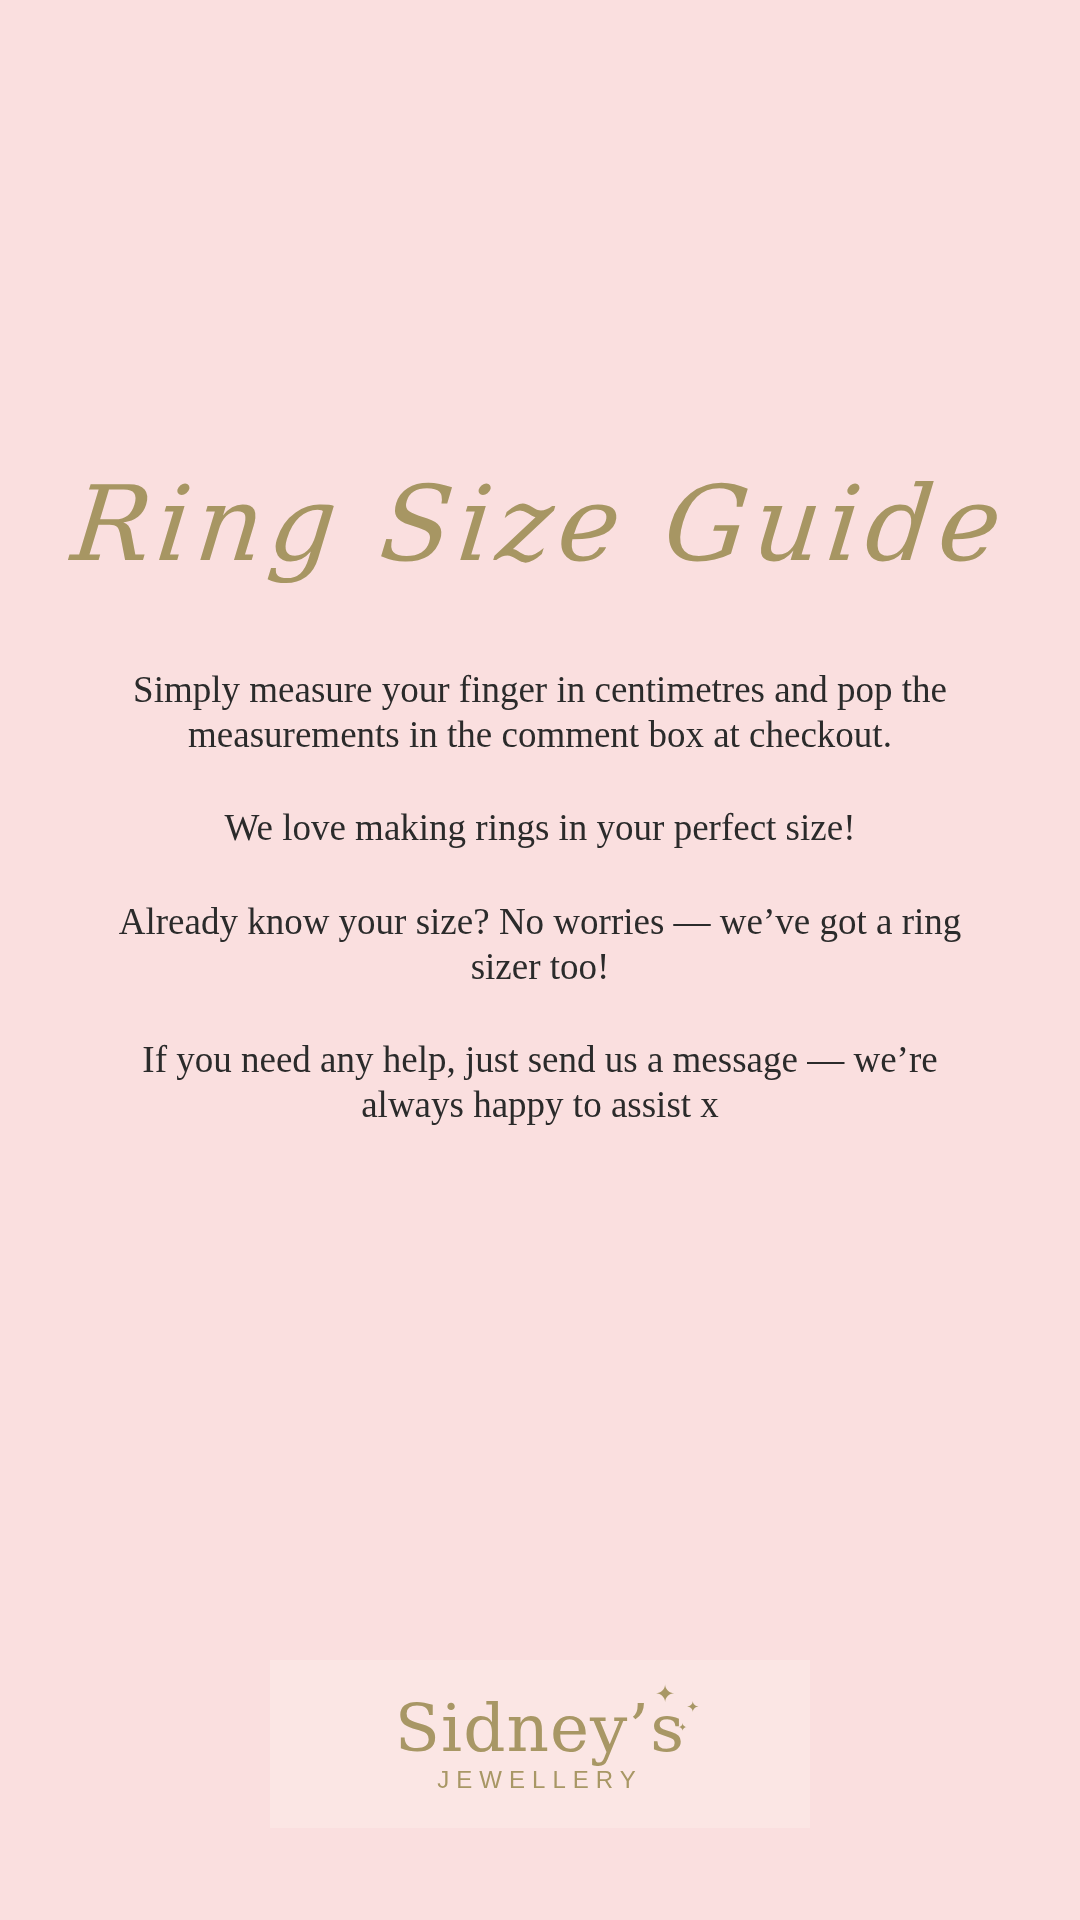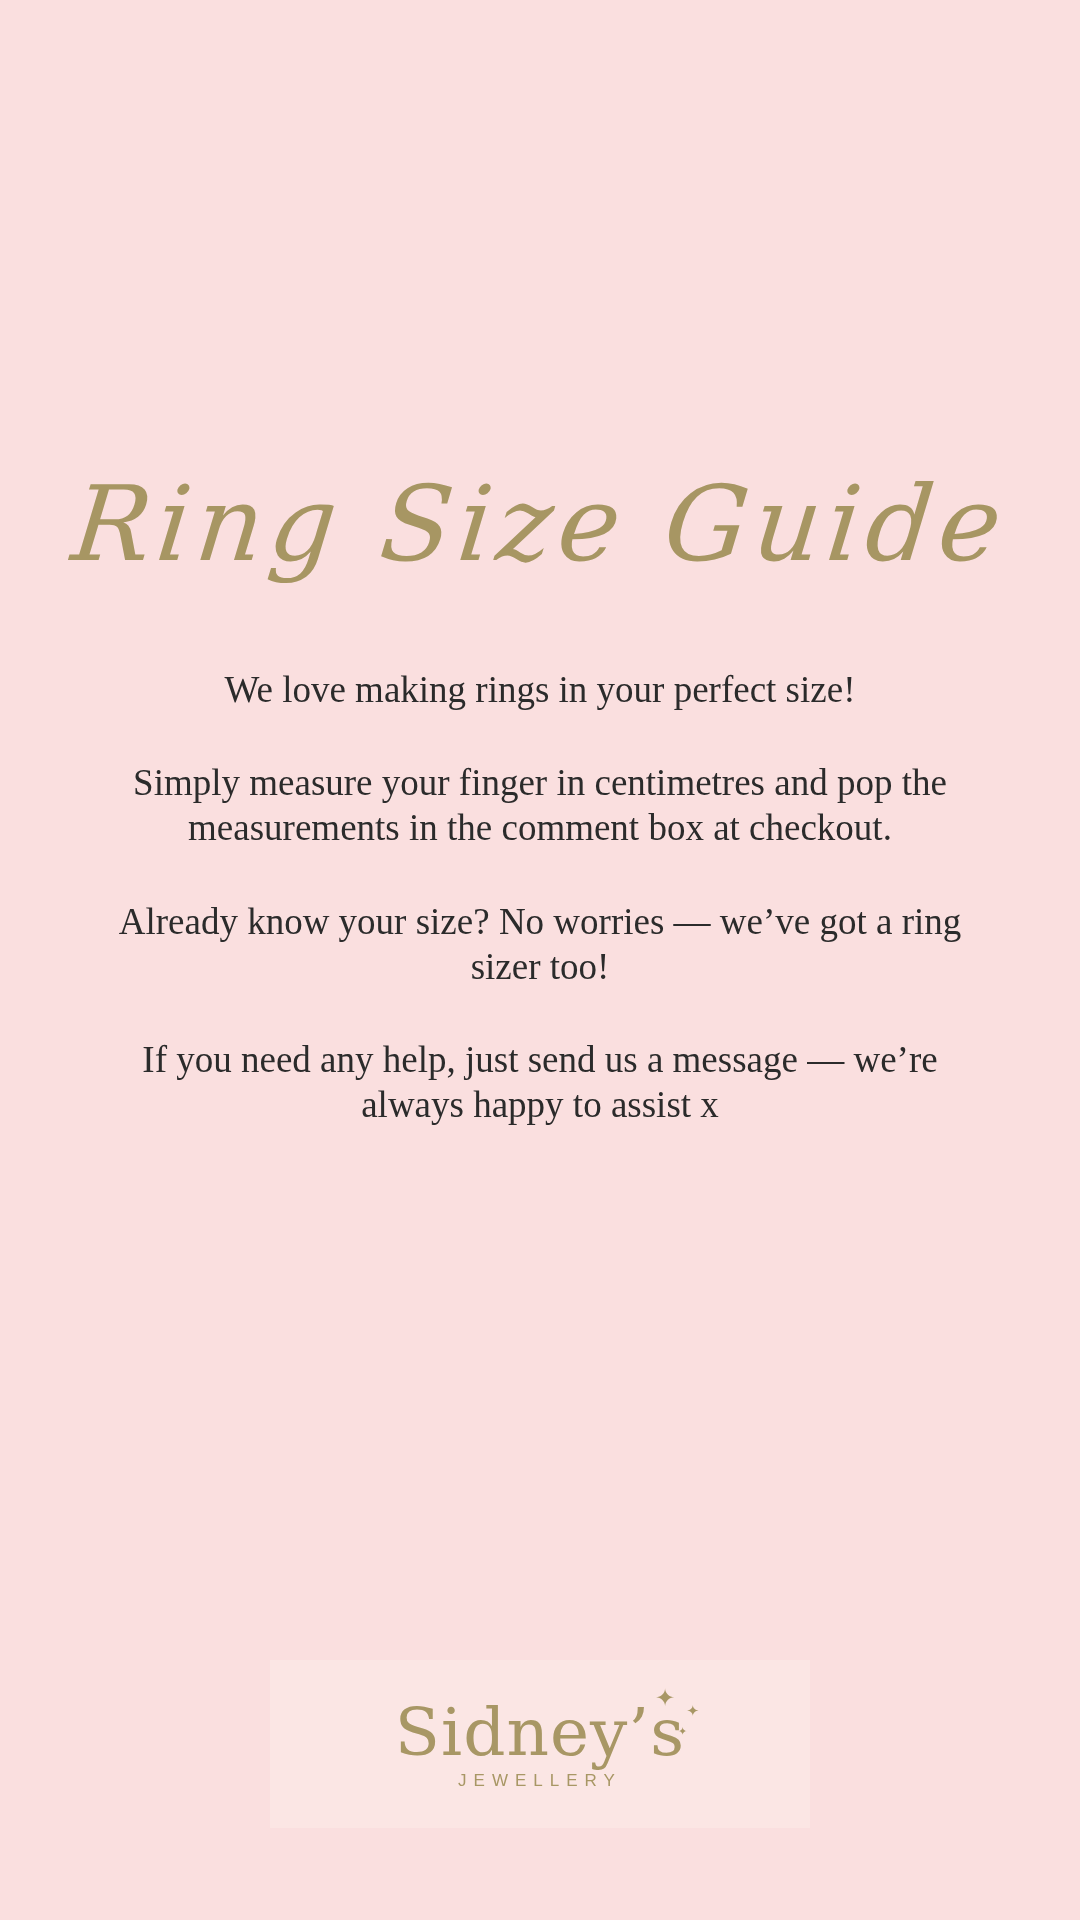--- a/index.html
+++ b/index.html
@@ -81,21 +81,21 @@
     font-family: "DejaVu Serif", serif;
     font-size: 66px;
     letter-spacing: 1px;
     color: #a89765;
     display: block;
   }
   .logo-sub {
     display: block;
     margin-top: 6px;
     font-family: "Liberation Sans", sans-serif;
-    font-size: 17px;
+    font-size: 24px;
     letter-spacing: 7px;
     color: #a89765;
   }
   .sparkle {
     position: absolute;
     color: #a89765;
     font-size: 20px;
     line-height: 1;
   }
   .sparkle.s1 { top: -14px; right: 10px; font-size: 24px; }
@@ -105,22 +105,22 @@
 </head>
 <body>
 
 <div class="page">
 
   <div class="heading-wrap">
     <div class="heading">Ring Size Guide</div>
   </div>
 
   <div class="copy">
+    <p>Simply measure your finger in centimetres and pop the measurements in the comment box at checkout.</p>
     <p>We love making rings in your perfect size!</p>
-    <p>Simply measure your finger in centimetres and pop the measurements in the comment box at checkout.</p>
     <p>Already know your size? No worries — we’ve got a ring sizer too!</p>
     <p>If you need any help, just send us a message — we’re always happy to assist x</p>
   </div>
 
   <div class="logo-block">
     <div class="logo-inner">
       <span class="sparkle s1">✦</span>
       <span class="sparkle s2">✦</span>
       <span class="sparkle s3">✦</span>
       <span class="logo-script">Sidney’s</span>

